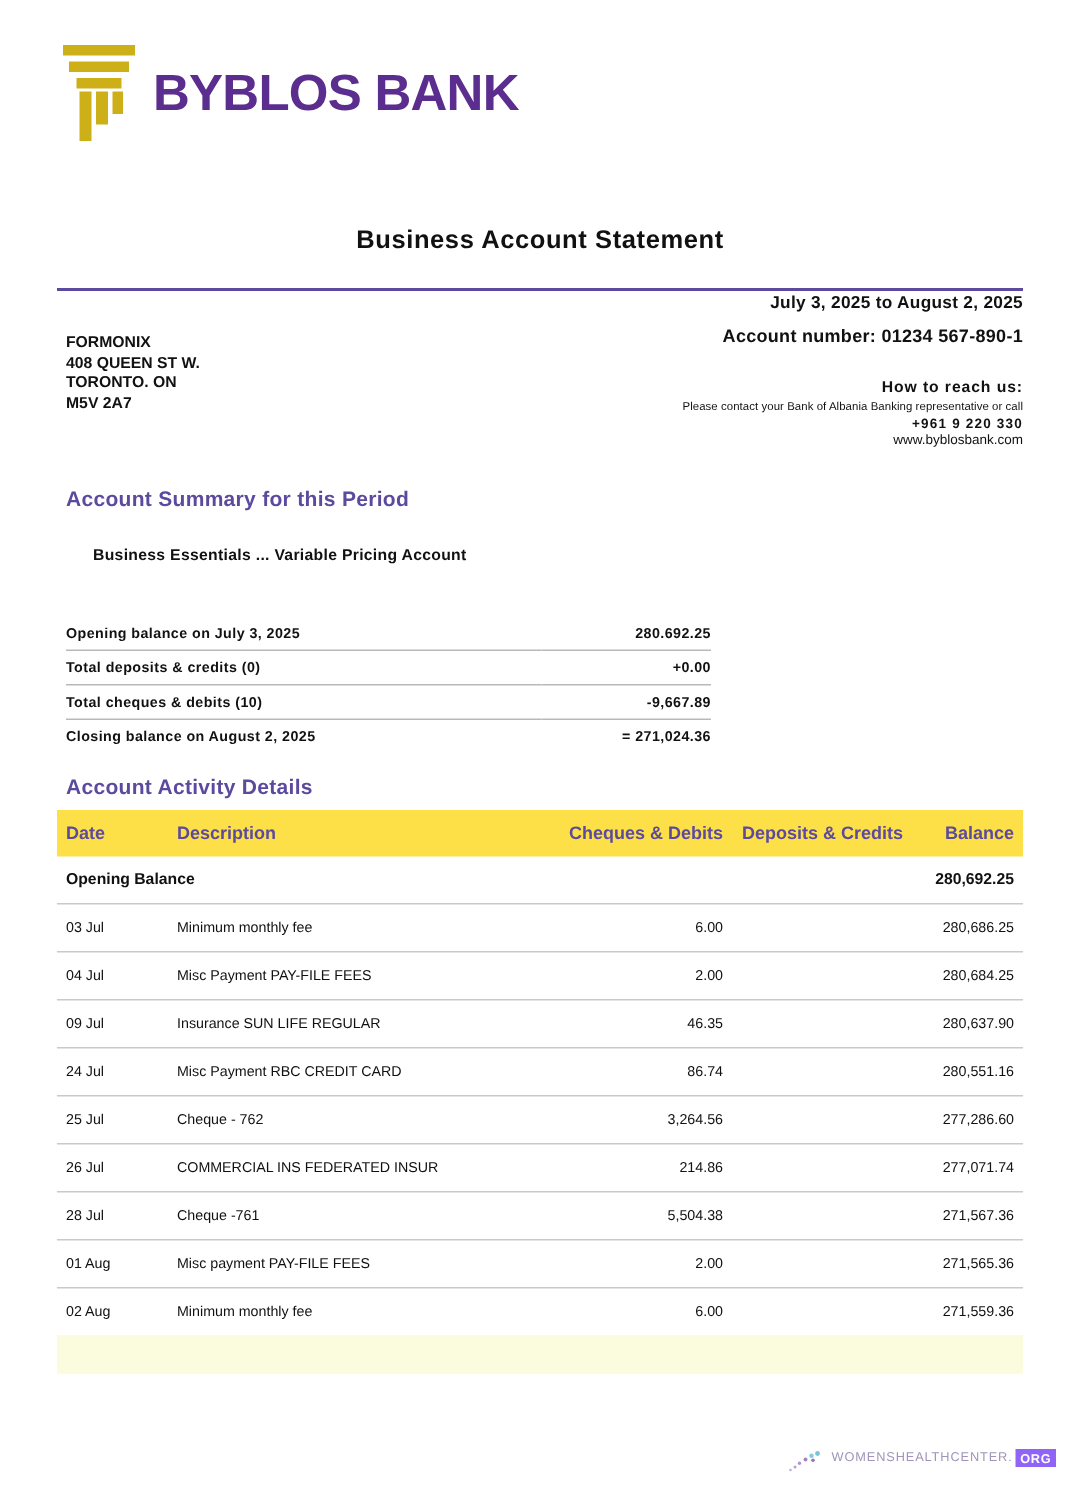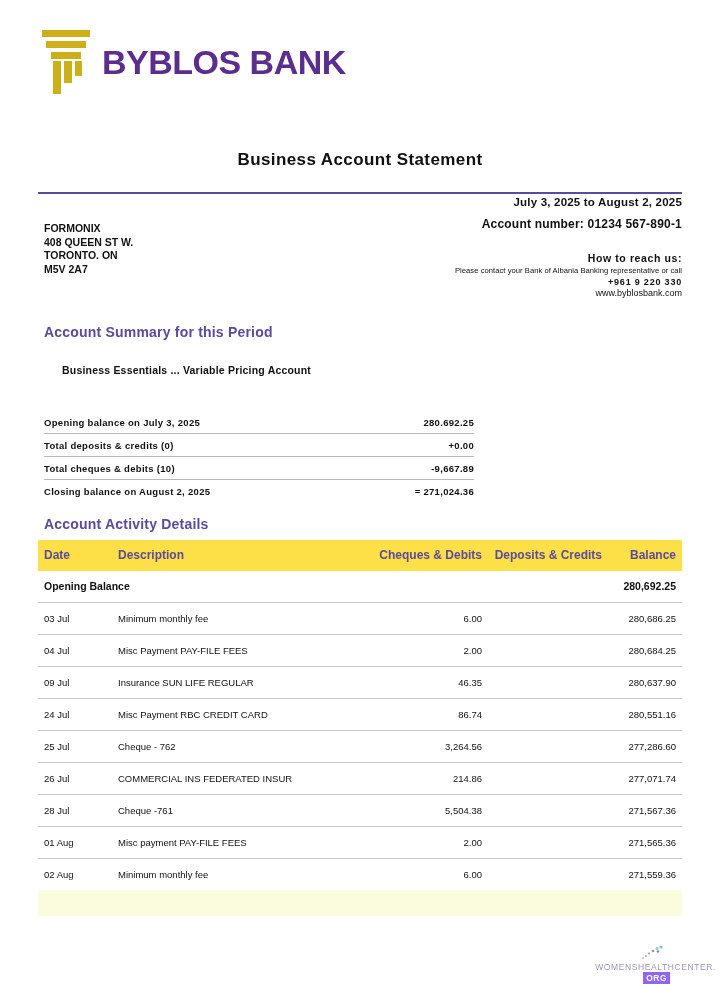--- a/index.html
+++ b/index.html
@@ -222,26 +222,25 @@
 
   .col-date  { width: 80px; }
   .col-desc  { width: 248px; }
   .col-debit { width: 116px; }
   .col-credit{ width: 120px; }
   .col-bal   { width: 80px; }
 
   
   .watermark {
     position: absolute;
-    right: 4px;
+    right: 16px;
     bottom: 16px;
     display: flex;
-    align-items: center;
+    align-items: flex-start;
     opacity: 0.95;
-    flex-direction: column;
   }
   .wm-dots { width: 26px; height: 18px; margin-right: 3px; }
   .wm-text {
     font-size: 8.5px;
     letter-spacing: 0.6px;
     color: #9b8fb5;
     font-family: "Liberation Sans", sans-serif;
   }
   .wm-badge {
     font-size: 8.5px;

